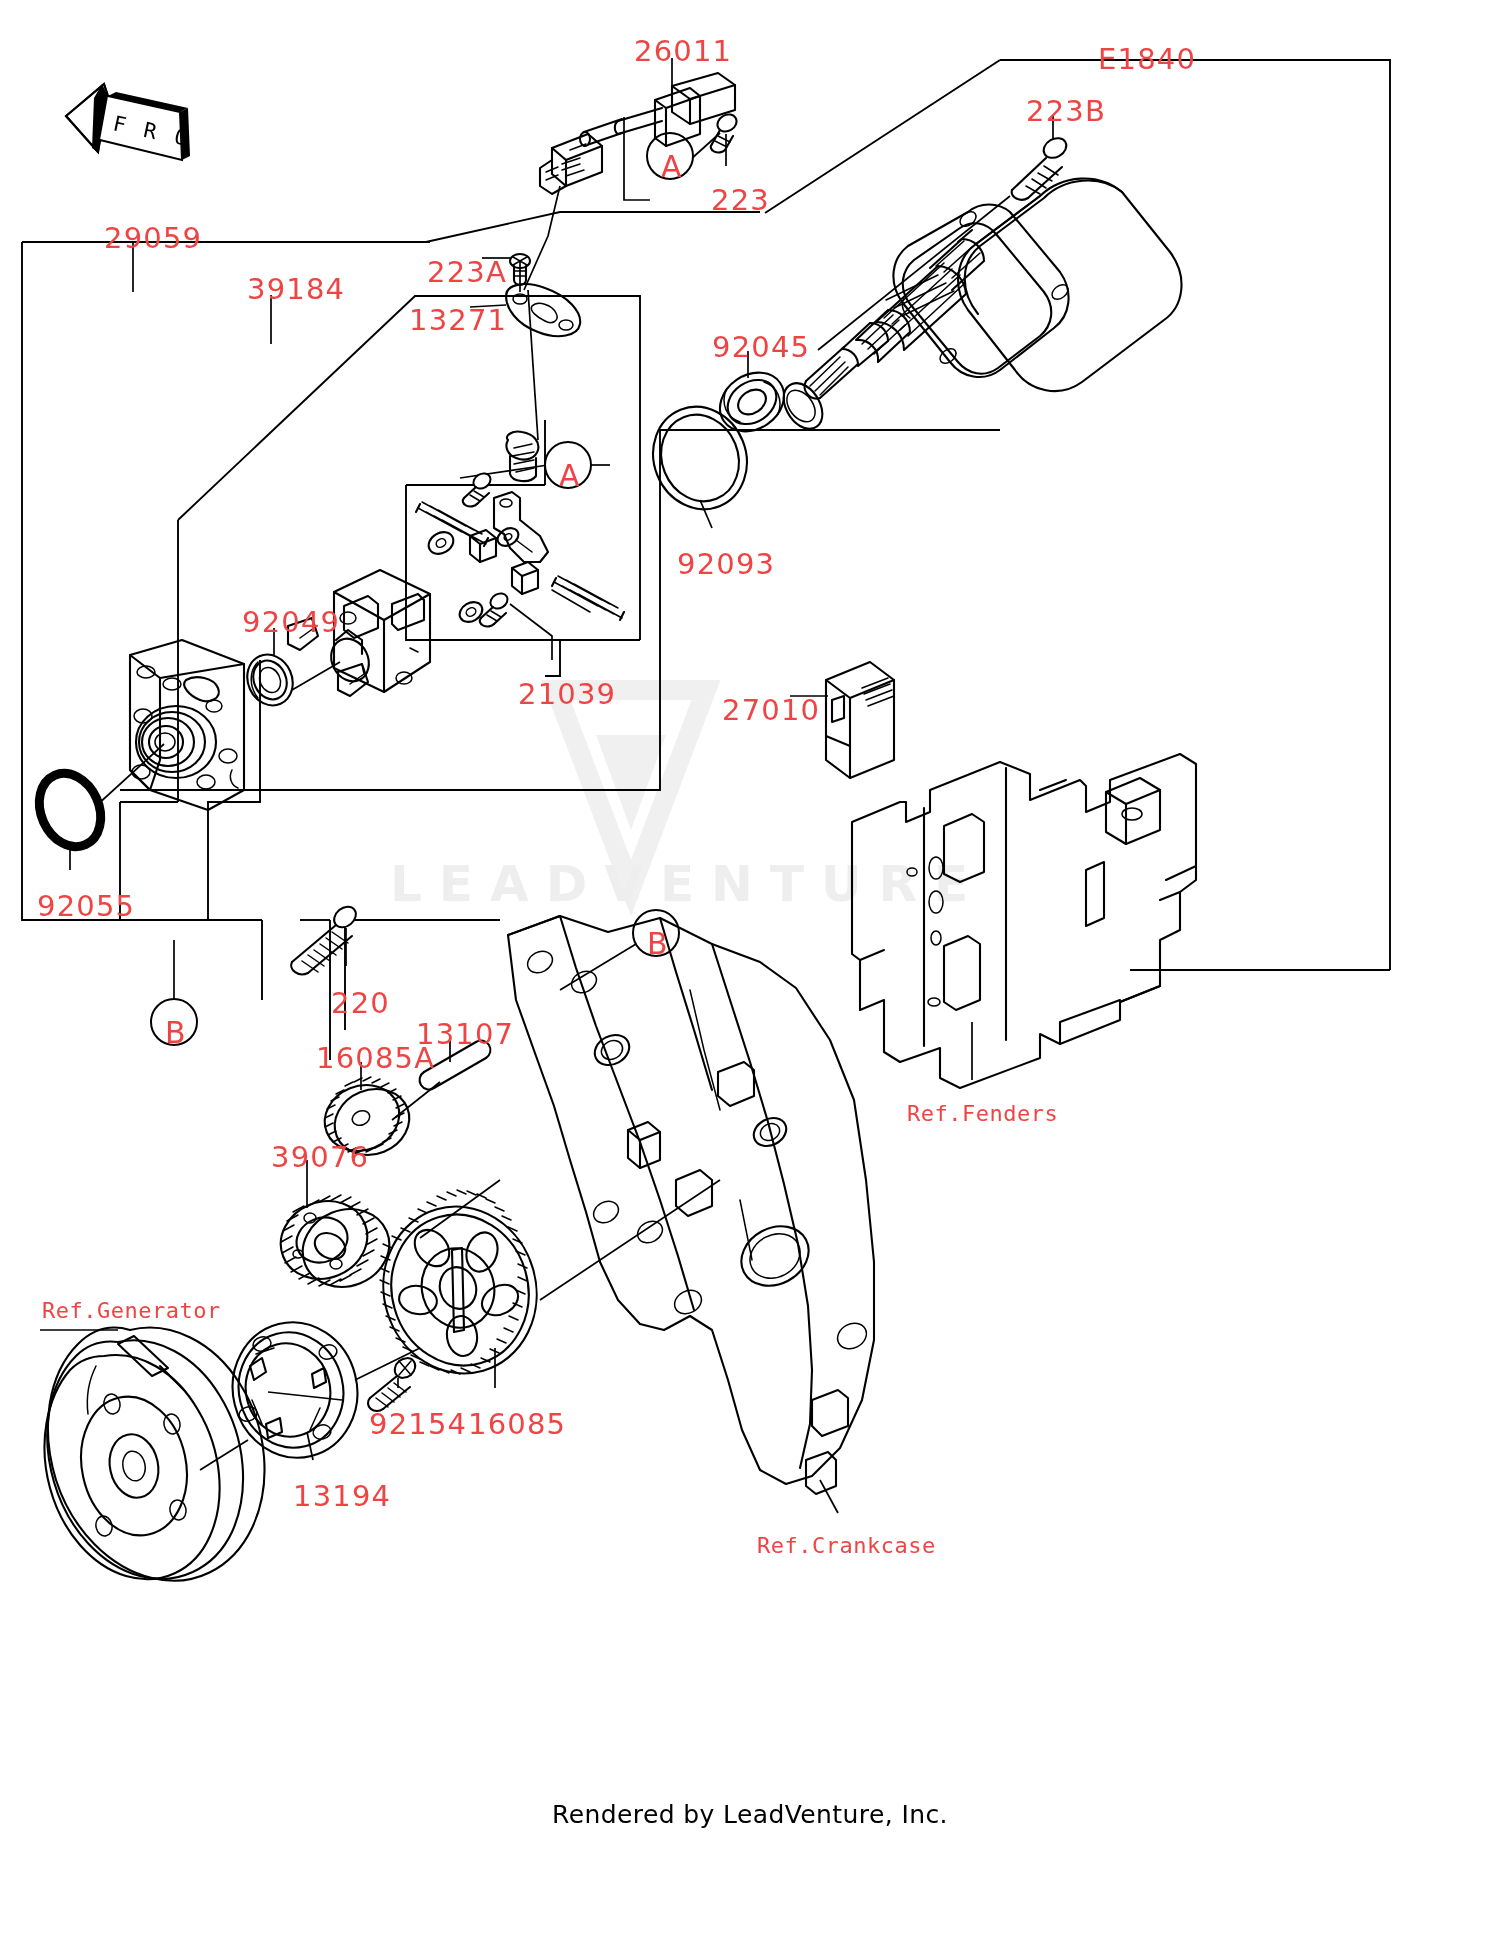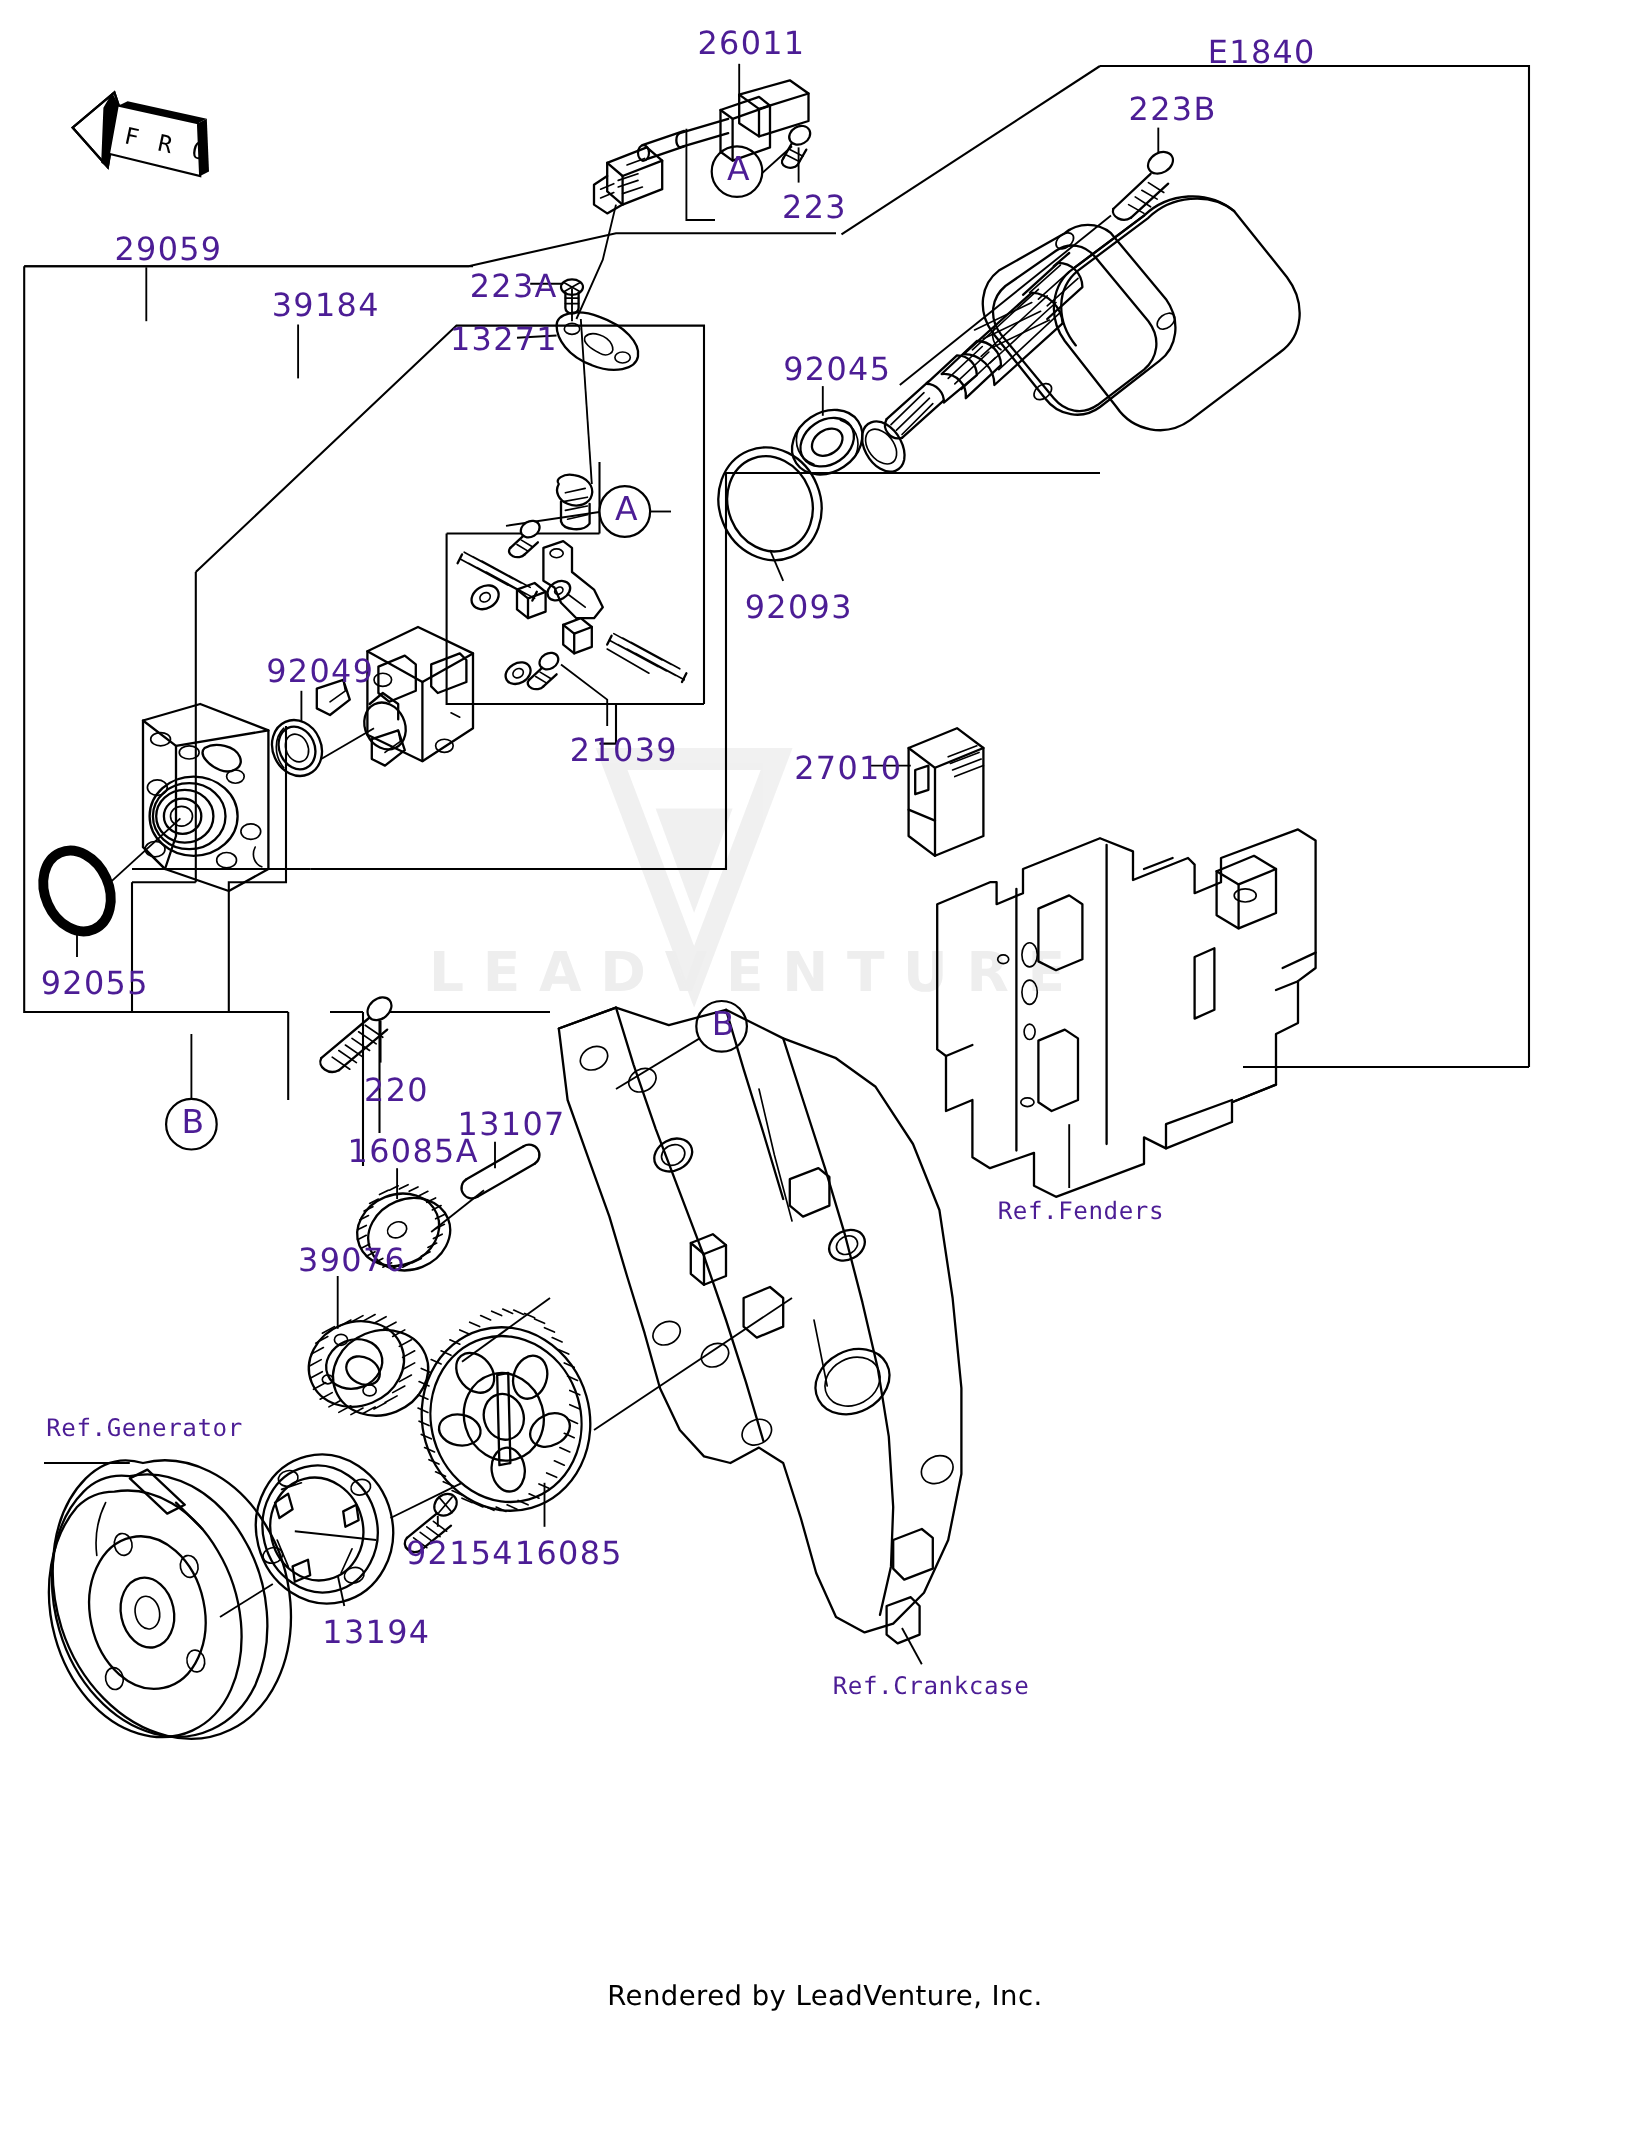--- a/index.html
+++ b/index.html
@@ -10,23 +10,24 @@
     color:#000;
   }
   #stage{position:absolute;left:0;top:0;width:1500px;height:1938px;}
   svg#art{position:absolute;left:0;top:0;width:1500px;height:1938px;}
 
   .lbl{
     position:absolute;
     font-family:"DejaVu Sans", sans-serif;
     font-size:29px;
     letter-spacing:1.2px;
-    color:#4c1d95;
+    color:#ef4444;
     white-space:nowrap;
     line-height:1;
+    margin-top:12px;
   }
   .lbl.ref{
     font-family:"DejaVu Sans Mono", monospace;
     font-size:22px;
     letter-spacing:0.5px;
   }
   .footer{
     position:absolute;
     left:0;width:1500px;text-align:center;
     font-family:"DejaVu Sans", sans-serif;

